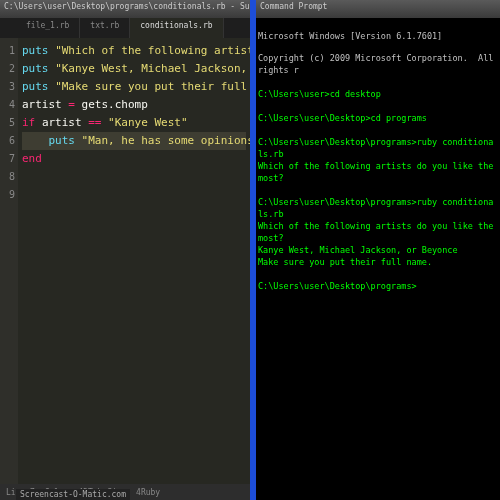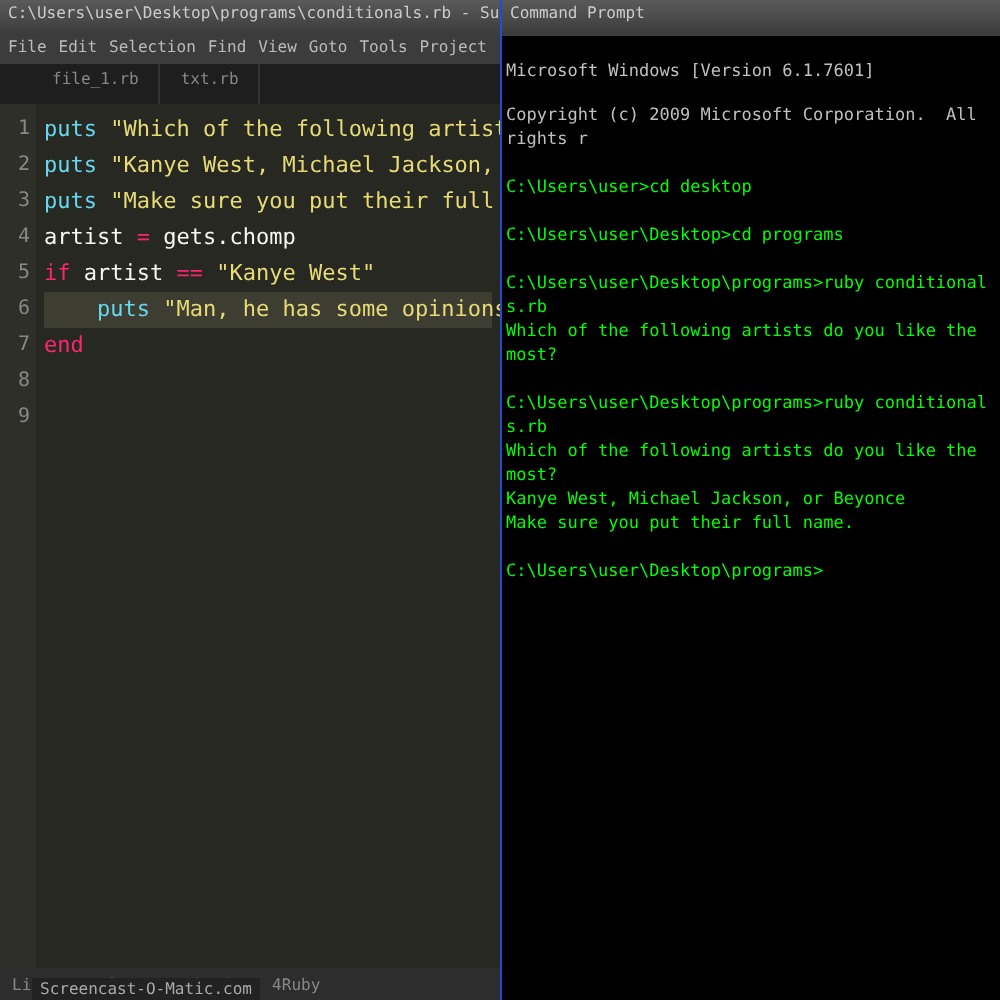--- a/index.html
+++ b/index.html
@@ -1,18 +1,18 @@
 <!DOCTYPE html>
 <html><head>
 <meta charset="utf-8">
 <style>
 * { margin: 0; padding: 0; box-sizing: border-box; }
 body { font-family: Consolas, monospace; width: 500px; height: 500px; overflow: hidden; display: flex; background: #000; }
 .left-pane { width: 250px; height: 500px; background: #272822; display: flex; flex-direction: column; }
-.right-pane { width: 250px; height: 500px; background: #000; border-left: 1px solid #1d4ed8; }
+.right-pane { width: 250px; height: 500px; background: #000; border-left: 6px solid #1d4ed8; }
 .titlebar { height: 18px; background: linear-gradient(#5a5a5a,#3a3a3a); font-size: 8px; color: #ccc; padding: 2px 4px; overflow: hidden; white-space: nowrap; }
 .menubar { height: 14px; background: #3c3c3c; font-size: 8px; color: #bbb; display: flex; gap: 6px; padding: 1px 4px; }
 .menubar span { cursor: default; }
 .tabbar { height: 20px; background: #1e1e1e; display: flex; font-size: 8px; padding-left: 16px; }
 .tab { padding: 3px 10px; color: #888; border-right: 1px solid #333; }
 .tab.active { background: #272822; color: #ddd; }
 .editor { flex: 1; display: flex; font-size: 11px; line-height: 18px; }
 .gutter { width: 18px; background: #2f2f2a; color: #888; text-align: right; padding: 4px 3px 0 0; font-size: 10px; }
 .code { flex: 1; padding: 4px 4px 0 4px; white-space: pre; overflow: hidden; color: #f8f8f2; }
 .kw-puts { color: #66d9ef; }
@@ -27,35 +27,24 @@
 .watermark { position: absolute; bottom: 0; left: 16px; background: #222; color: #aaa; font-size: 8px; padding: 1px 4px; z-index: 10; }
 .term-title { height: 18px; background: linear-gradient(#5a5a5a,#3a3a3a); font-size: 8px; color: #ccc; padding: 2px 4px; overflow: hidden; white-space: nowrap; }
 .term-body { padding: 2px 2px; font-size: 8.5px; line-height: 12px; color: #00ff00; white-space: pre-wrap; word-break: break-all; font-family: Consolas, monospace; }
 .term-body .hdr { color: #c0c0c0; margin-top: 10px; }
 </style>
 </head>
 <body>
 
 <div class="left-pane">
   <div class="titlebar">C:\Users\user\Desktop\programs\conditionals.rb - Sublime Text 2 (UNREGISTERED)</div>
-  <div class="menubar" id="menubar">
-      <span>File</span>
-      <span>Edit</span>
-      <span>Selection</span>
-      <span>Find</span>
-      <span>View</span>
-      <span>Goto</span>
-      <span>Tools</span>
-      <span>Project</span>
-      <span>Preferences</span>
-      <span>Help</span>
-    </div>
   <div class="tabbar" id="tabbar">
       <div class="tab">file_1.rb</div>
       <div class="tab">txt.rb</div>
+      <div class="tab active">conditionals.rb</div>
     </div>
   <div class="editor">
     <div class="gutter" id="gutter">
         <div>1</div>
         <div>2</div>
         <div>3</div>
         <div>4</div>
         <div>5</div>
         <div>6</div>
         <div>7</div>

